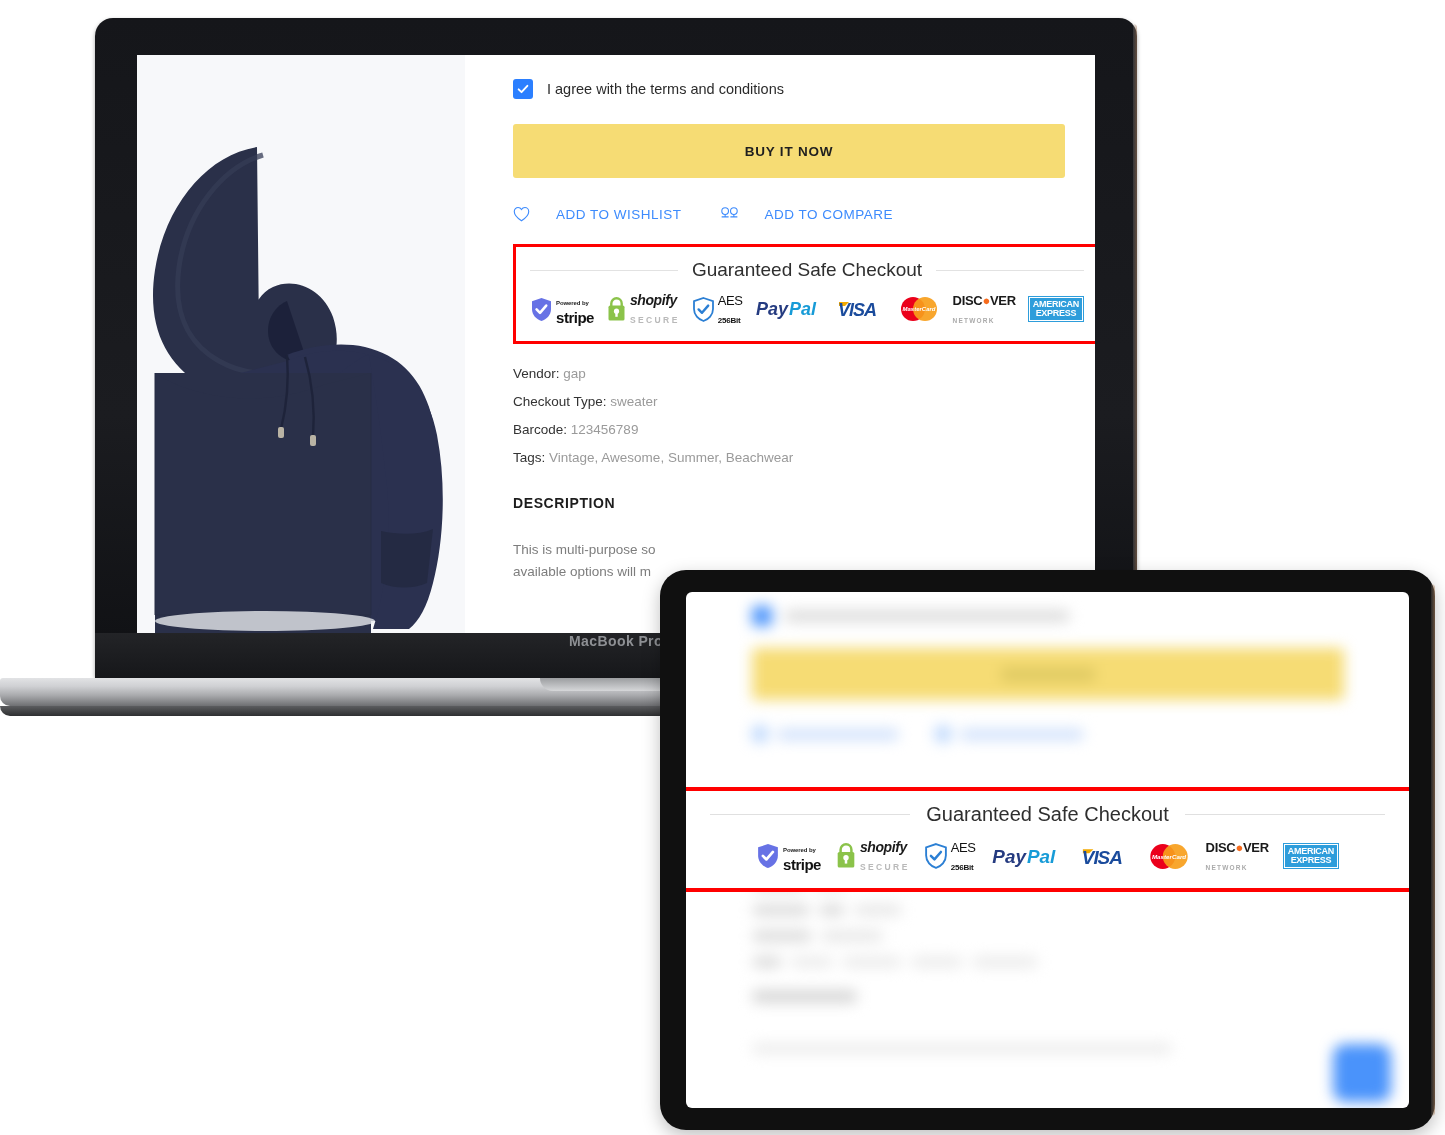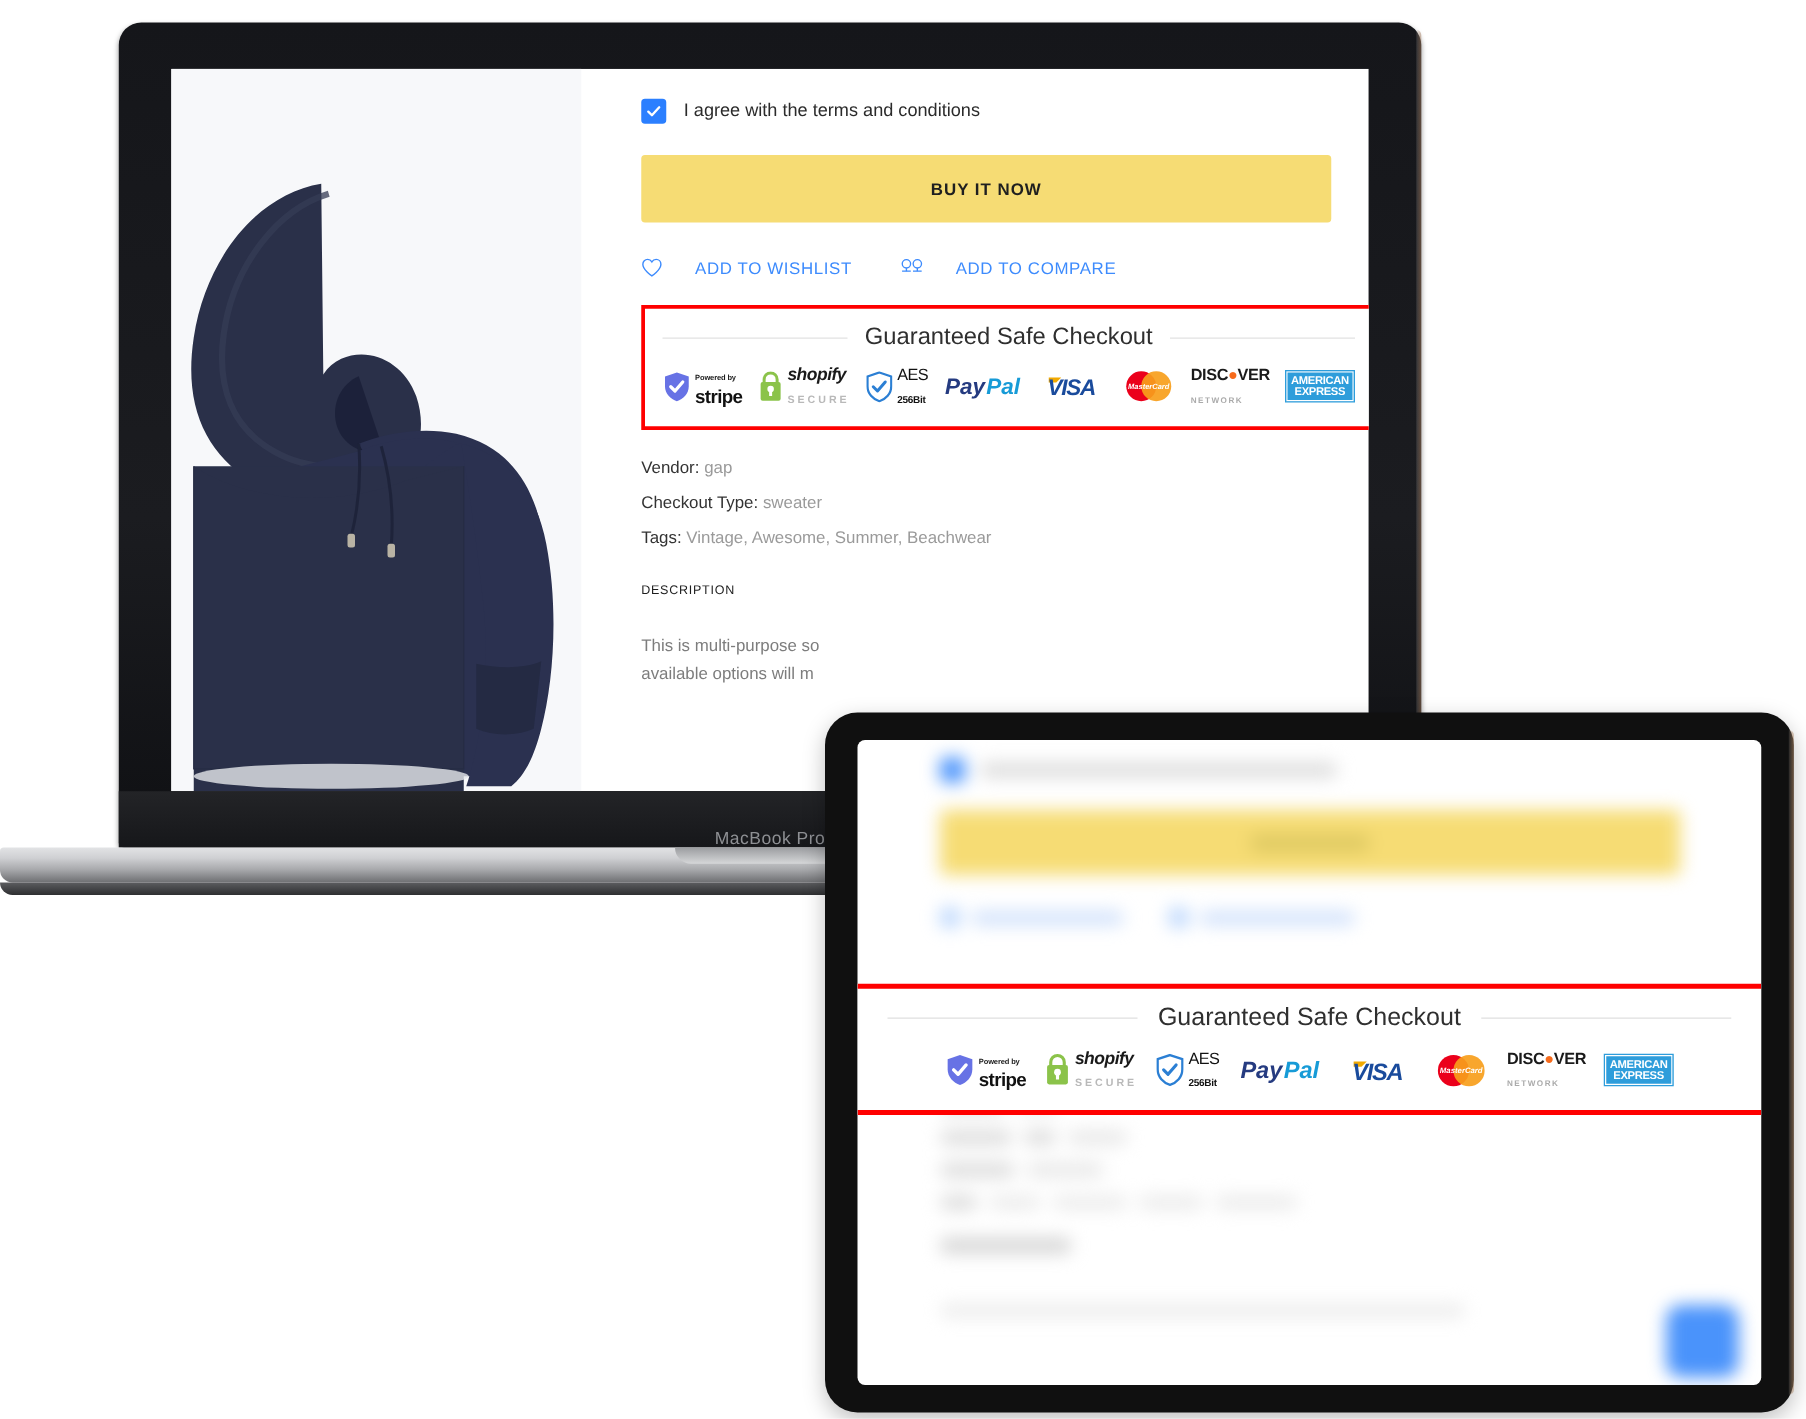--- a/index.html
+++ b/index.html
@@ -25,21 +25,21 @@
     background: linear-gradient(90deg, rgba(255,255,255,.12), rgba(160,120,90,.55));
     border-radius:0 6px 6px 0;
   }
   .laptop-screen {
     position: absolute; left: 42px; top: 37px; width: 958px; height: 578px;
     background: #ffffff; overflow: hidden;
   }
   .laptop-chin {
     position: absolute; left: 0; top: 615px; width: 1042px; height: 45px;
     background: linear-gradient(180deg,#232427 0%, #16171a 100%);
-    display:flex; align-items:flex-end; justify-content:center;
+    display:flex; align-items:flex-start; justify-content:center;font-weight:bold;
   }
   .macbook-label { color:#8e9094; font-size:14px; letter-spacing:.4px; }
   .laptop-base {
     position:absolute; left:-95px; top:660px; width:1230px; height:28px;
     background: linear-gradient(180deg,#e2e3e5 0%, #cfd0d3 30%, #a9aaad 62%, #6e6f72 100%);
     border-radius: 3px 3px 10px 10px;
   }
   .laptop-base:after{
     content:""; position:absolute; left:50%; top:0; transform:translateX(-50%);
     width:150px; height:13px; background: linear-gradient(180deg,#9b9da0,#d6d7d9);
@@ -82,21 +82,21 @@
     padding:12px 14px 14px;
   }
   .safe-head { display:flex; align-items:center; gap:14px; }
   .safe-rule { flex:1; height:1px; background:#e2e2e2; }
   .safe-title { font-size:19px; color:#2f2f2f; white-space:nowrap; }
   .badges { display:flex; align-items:center; justify-content:center; gap:13px; margin-top:10px; }
 
   .meta { margin-top:22px; }
   .meta p { margin:0 0 13px; font-size:13.5px; color:#333; }
   .meta .v { color:#9a9a9a; }
-  .desc-title { margin-top:30px; font-size:10px; font-weight:400; letter-spacing:.6px; color:#1d1d1d; }
+  .desc-title { margin-top:30px; font-size:14px; font-weight:700; letter-spacing:.6px; color:#1d1d1d; }
   .desc-body p { margin:28px 0 0; font-size:13.5px; color:#7d7d7d; line-height:1.65; max-width:430px; }
 
   
   .tablet { position:absolute; left:660px; top:570px; width:775px; height:560px; }
   .tablet-frame {
     position:absolute; inset:0; background:#101010;
     border-radius:26px; box-shadow:0 6px 18px rgba(0,0,0,.25);
   }
   .tablet-frame:after{
     content:""; position:absolute; right:0; top:14px; width:4px; height:532px;
@@ -314,20 +314,24 @@
           <div class="meta">
             <p>
               <span>Vendor:</span>
               <span class="v">gap</span>
             </p>
             <p>
               <span>Checkout Type:</span>
               <span class="v">sweater</span>
             </p>
             <p>
+              <span>Barcode:</span>
+              <span class="v">123456789</span>
+            </p>
+            <p>
               <span>Tags:</span>
               <span class="v">Vintage, Awesome, Summer, Beachwear</span>
             </p>
           </div>
 
           <div class="desc-title">DESCRIPTION</div>
           <div class="desc-body">
             <p>
               <span>This is multi-purpose so</span><br>
               <span>available options will m</span>

